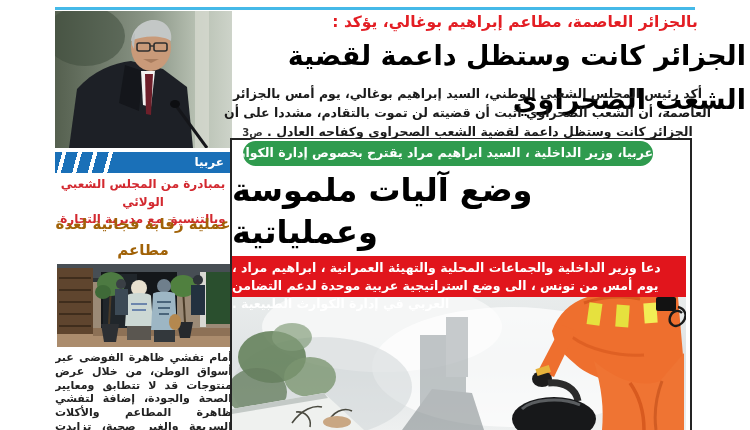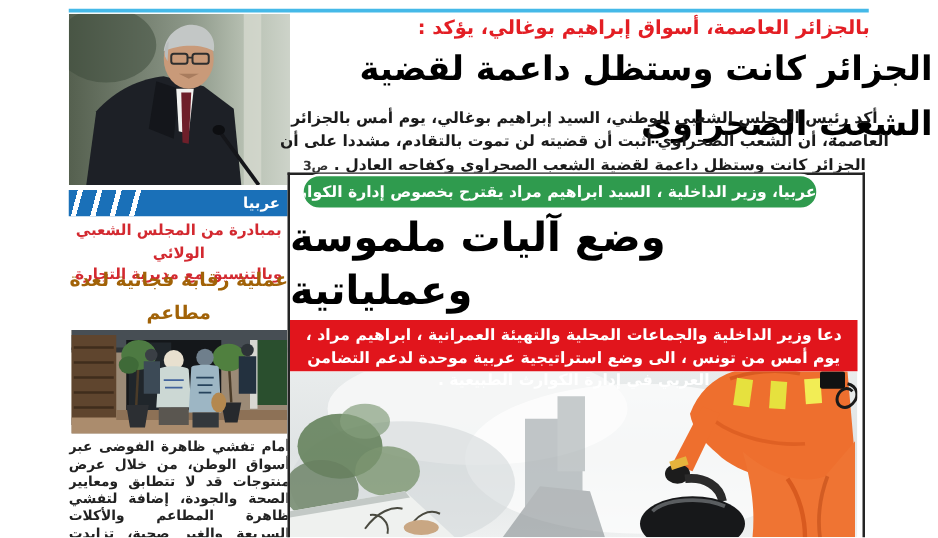--- a/index.html
+++ b/index.html
@@ -21,21 +21,21 @@
   
   .main-box{left:230px;top:138px;width:458px;height:300px;
     border:2px solid #242424;border-bottom:none;background:#fff;}
   .green-pill{left:241px;top:139px;width:410px;height:25px;z-index:4;
     background:#2f9b4e;border:2px solid #ffffff;border-radius:15px;
     color:#ffffff;font-size:12.5px;font-weight:bold;text-align:center;line-height:24px;
     white-space:nowrap;overflow:hidden;}
   .main-headline{left:232px;top:169px;width:454px;text-align:left;
     color:#000;font-size:32px;font-weight:bold;line-height:42px;letter-spacing:-0.5px;}
   .red-banner{left:232px;top:256px;width:454px;height:41px;background:#e1151c;
-    color:#ffffff;font-size:12.5px;font-weight:bold;text-align:center;line-height:18px;
+    color:#ffffff;font-size:12.5px;font-weight:bold;text-align:left;line-height:18px;
     padding-top:3px;box-sizing:border-box;z-index:3;}
   .photo-fire{left:232px;top:297px;width:454px;height:133px;overflow:hidden;}
   
   .photo-speaker{left:55px;top:11px;width:177px;height:137px;overflow:hidden;}
   .batna-strip{left:55px;top:152px;width:176px;height:21px;background:#1a70b8;}
   .batna-strip .stripes{position:absolute;left:0;top:0;width:62px;height:100%;
     background:repeating-linear-gradient(105deg,transparent 0 7px,#ffffff 7px 11px,transparent 11px 15px);}
   .batna-strip .label{position:absolute;right:7px;top:0;height:21px;line-height:21px;
     color:#fff;font-size:12px;font-weight:bold;}
   .batna-kicker{left:55px;top:176px;width:176px;text-align:center;
@@ -161,21 +161,21 @@
         <circle cx="64" cy="20" r="5" fill="#3a3f45"></circle>
         <rect x="58" y="25" width="13" height="26" fill="#3c4a56"></rect>
       </g>
       <circle cx="141" cy="16" r="5" fill="#2d3338"></circle>
       <rect x="134" y="21" width="14" height="30" fill="#23313f"></rect>
     </svg>
   </div>
 
   <div class="abs batna-body">أمام تفشي ظاهرة الفوضى عبر أسواق الوطن، من خلال عرض منتوجات قد لا تتطابق ومعايير الصحة والجودة، إضافة لتفشي ظاهرة المطاعم والأكلات السريعة والغير صحية، تزايدت عمليات الغش وهو ما يعني إظهار الشيء على غير طبيعته،</div>
 
-  <div class="abs top-kicker">بالجزائر العاصمة، أسواق إبراهيم بوغالي، يؤكد :</div>
+  <div class="abs top-kicker">بالجزائر العاصمة، مطاعم إبراهيم بوغالي، يؤكد :</div>
   <div class="abs top-headline">الجزائر كانت وستظل داعمة لقضية الشعب الصحراوي</div>
   <div class="abs top-body">
     <span>أكد رئيس المجلس الشعبي الوطني، السيد إبراهيم بوغالي، يوم أمس بالجزائر العاصمة، أن الشعب الصحراوي أثبت أن قضيته لن تموت بالتقادم، مشددا على أن الجزائر كانت وستظل داعمة لقضية الشعب الصحراوي وكفاحه العادل .</span>
     <span class="pref">ص3</span>
   </div>
 
   <div class="abs main-box"></div>
   <div class="abs green-pill">عربيا، وزير الداخلية ، السيد ابراهيم مراد يقترح بخصوص إدارة الكوارث الطبيعية :</div>
   <div class="abs main-headline">
     <div>وضع آليات ملموسة وعملياتية</div>

